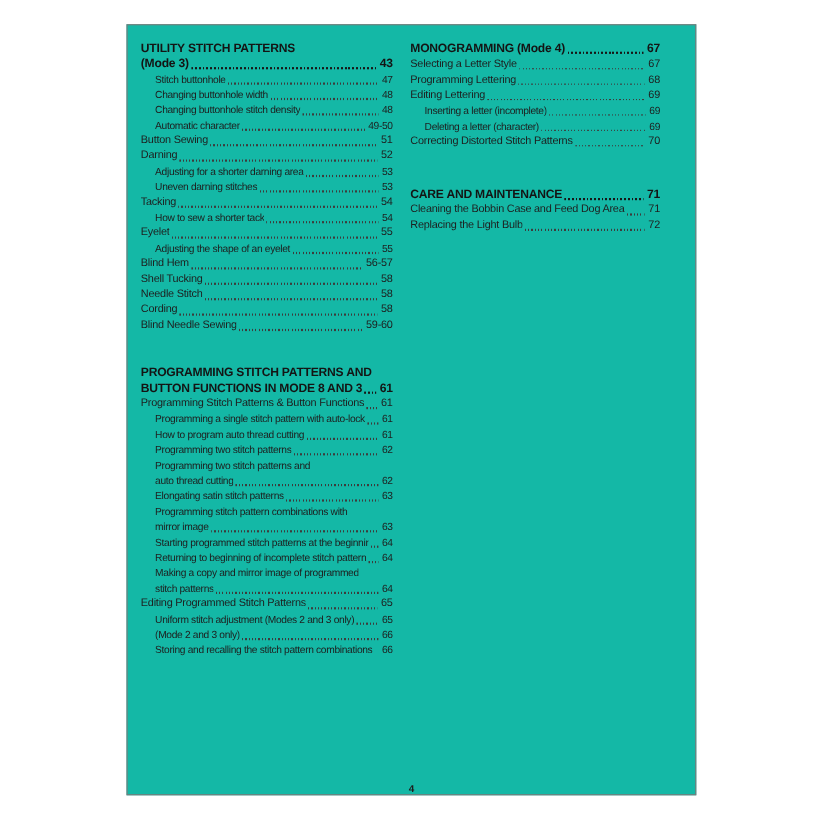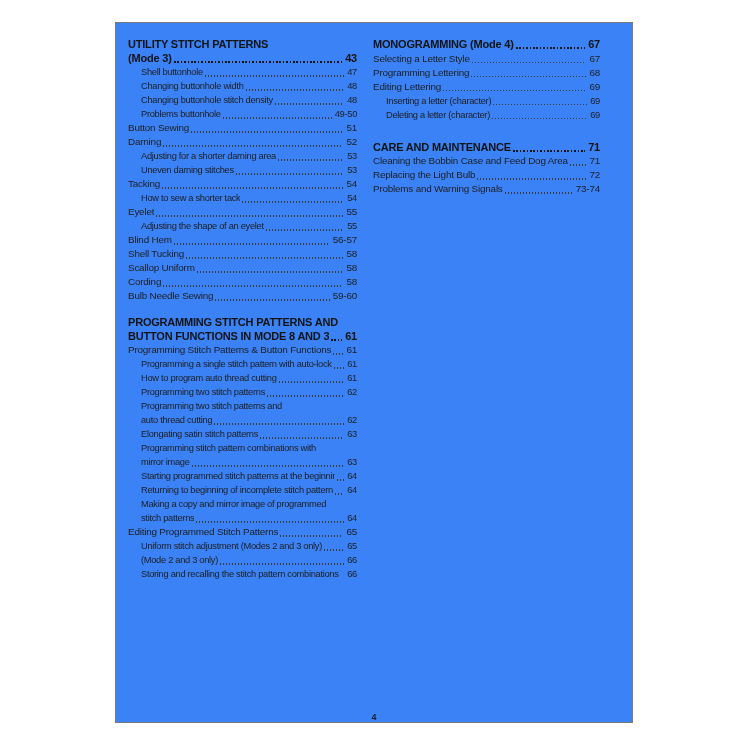--- a/index.html
+++ b/index.html
@@ -16,31 +16,31 @@
     overflow: hidden;
   }
   .page {
     position: absolute;
     left: 115px;
     top: 22px;
     width: 518px;
     height: 701px;
     box-sizing: border-box;
     border: 1.5px solid #7a7a7a;
-    background: #3b82f6;
+    background: #14b8a6;
   }
   .col {
     position: absolute;
     top: 15px;
   }
   .col-left  { left: 12px;  width: 229px; }
   .col-right { left: 257px; width: 227px; }
 
-  .col-left  .toc-section + .toc-section { margin-top: 13px; }
-  .col-right .toc-section + .toc-section { margin-top: 19px; }
+  .col-left  .toc-section + .toc-section { margin-top: 30px; }
+  .col-right .toc-section + .toc-section { margin-top: 35px; }
 
   .toc-line {
     display: flex;
     align-items: baseline;
     line-height: 14px;
     height: 14px;
   }
   .lv-h {
     font-weight: bold;
     font-size: 11px;
@@ -92,36 +92,36 @@
       <div class="toc-section">
         <div class="toc-line lv-h">
           <span class="t">UTILITY STITCH PATTERNS</span>
         </div>
         <div class="toc-line lv-h">
           <span class="t">(Mode 3)</span>
           <span class="leader"></span>
           <span class="p">43</span>
         </div>
         <div class="toc-line lv-2">
-          <span class="t">Shell buttonhole</span>
+          <span class="t">Stitch buttonhole</span>
           <span class="leader"></span>
           <span class="p">47</span>
         </div>
         <div class="toc-line lv-2">
           <span class="t">Changing buttonhole width</span>
           <span class="leader"></span>
           <span class="p">48</span>
         </div>
         <div class="toc-line lv-2">
           <span class="t">Changing buttonhole stitch density</span>
           <span class="leader"></span>
           <span class="p">48</span>
         </div>
         <div class="toc-line lv-2">
-          <span class="t">Problems buttonhole</span>
+          <span class="t">Automatic character</span>
           <span class="leader"></span>
           <span class="p">49-50</span>
         </div>
         <div class="toc-line lv-1">
           <span class="t">Button Sewing</span>
           <span class="leader"></span>
           <span class="p">51</span>
         </div>
         <div class="toc-line lv-1">
           <span class="t">Darning</span>
@@ -162,31 +162,31 @@
           <span class="t">Blind Hem</span>
           <span class="leader"></span>
           <span class="p">56-57</span>
         </div>
         <div class="toc-line lv-1">
           <span class="t">Shell Tucking</span>
           <span class="leader"></span>
           <span class="p">58</span>
         </div>
         <div class="toc-line lv-1">
-          <span class="t">Scallop Uniform</span>
+          <span class="t">Needle Stitch</span>
           <span class="leader"></span>
           <span class="p">58</span>
         </div>
         <div class="toc-line lv-1">
           <span class="t">Cording</span>
           <span class="leader"></span>
           <span class="p">58</span>
         </div>
         <div class="toc-line lv-1">
-          <span class="t">Bulb Needle Sewing</span>
+          <span class="t">Blind Needle Sewing</span>
           <span class="leader"></span>
           <span class="p">59-60</span>
         </div>
       </div>
       <div class="toc-section">
         <div class="toc-line lv-h">
           <span class="t">PROGRAMMING STITCH PATTERNS AND</span>
         </div>
         <div class="toc-line lv-h">
           <span class="t">BUTTON FUNCTIONS IN MODE 8 AND 3</span>
@@ -290,47 +290,47 @@
           <span class="t">Programming Lettering</span>
           <span class="leader"></span>
           <span class="p">68</span>
         </div>
         <div class="toc-line lv-1">
           <span class="t">Editing Lettering</span>
           <span class="leader"></span>
           <span class="p">69</span>
         </div>
         <div class="toc-line lv-2">
-          <span class="t">Inserting a letter (character)</span>
+          <span class="t">Inserting a letter (incomplete)</span>
           <span class="leader"></span>
           <span class="p">69</span>
         </div>
         <div class="toc-line lv-2">
           <span class="t">Deleting a letter (character)</span>
           <span class="leader"></span>
           <span class="p">69</span>
+        </div>
+        <div class="toc-line lv-1">
+          <span class="t">Correcting Distorted Stitch Patterns</span>
+          <span class="leader"></span>
+          <span class="p">70</span>
         </div>
       </div>
       <div class="toc-section">
         <div class="toc-line lv-h">
           <span class="t">CARE AND MAINTENANCE</span>
           <span class="leader"></span>
           <span class="p">71</span>
         </div>
         <div class="toc-line lv-1">
           <span class="t">Cleaning the Bobbin Case and Feed Dog Area</span>
           <span class="leader"></span>
           <span class="p">71</span>
         </div>
         <div class="toc-line lv-1">
           <span class="t">Replacing the Light Bulb</span>
           <span class="leader"></span>
           <span class="p">72</span>
-        </div>
-        <div class="toc-line lv-1">
-          <span class="t">Problems and Warning Signals</span>
-          <span class="leader"></span>
-          <span class="p">73-74</span>
         </div>
       </div>
     </div>
   <div class="footer-num">4</div>
 </div>
 
 </body></html>

